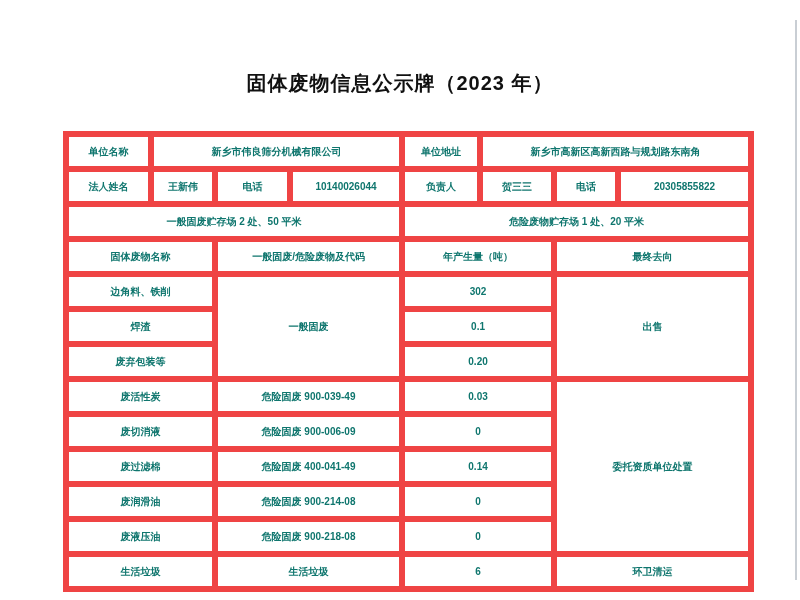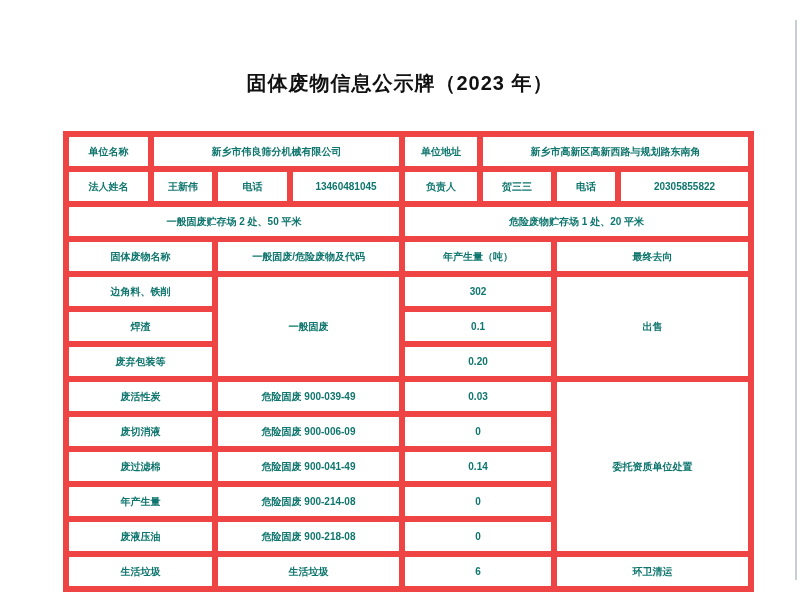--- a/index.html
+++ b/index.html
@@ -51,21 +51,21 @@
     <td>单位名称</td>
     <td colspan="3">新乡市伟良筛分机械有限公司</td>
     <td>单位地址</td>
     <td colspan="3">新乡市高新区高新西路与规划路东南角</td>
   </tr>
 
   <tr>
     <td>法人姓名</td>
     <td>王新伟</td>
     <td>电话</td>
-    <td>13460481045</td>
+    <td>10140026044</td>
     <td>负责人</td>
     <td>贺三三</td>
     <td>电话</td>
     <td>20305855822</td>
   </tr>
 
   <tr>
     <td colspan="4">一般固废贮存场 2 处、50 平米</td>
     <td colspan="4">危险废物贮存场 1 处、20 平米</td>
   </tr>
@@ -97,25 +97,25 @@
     <td colspan="2">0.03</td>
     <td colspan="2" rowspan="5" class="blue">委托资质单位处置</td>
   </tr>
   <tr>
     <td colspan="2">废切消液</td>
     <td colspan="2">危险固废 900-006-09</td>
     <td colspan="2">0</td>
   </tr>
   <tr>
     <td colspan="2">废过滤棉</td>
-    <td colspan="2">危险固废 900-041-49</td>
+    <td colspan="2">危险固废 400-041-49</td>
     <td colspan="2">0.14</td>
   </tr>
   <tr>
-    <td colspan="2">年产生量</td>
+    <td colspan="2">废润滑油</td>
     <td colspan="2">危险固废 900-214-08</td>
     <td colspan="2">0</td>
   </tr>
   <tr>
     <td colspan="2">废液压油</td>
     <td colspan="2">危险固废 900-218-08</td>
     <td colspan="2">0</td>
   </tr>
   <tr>
     <td colspan="2">生活垃圾</td>

